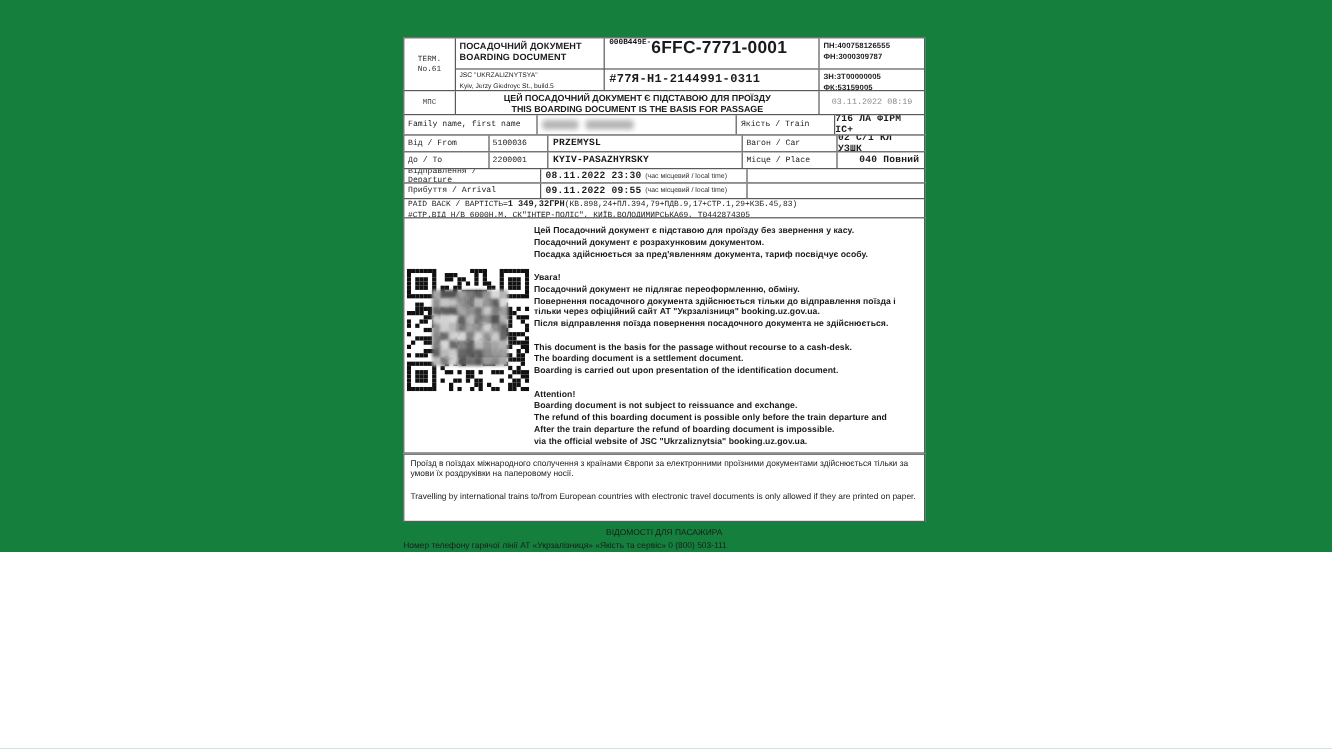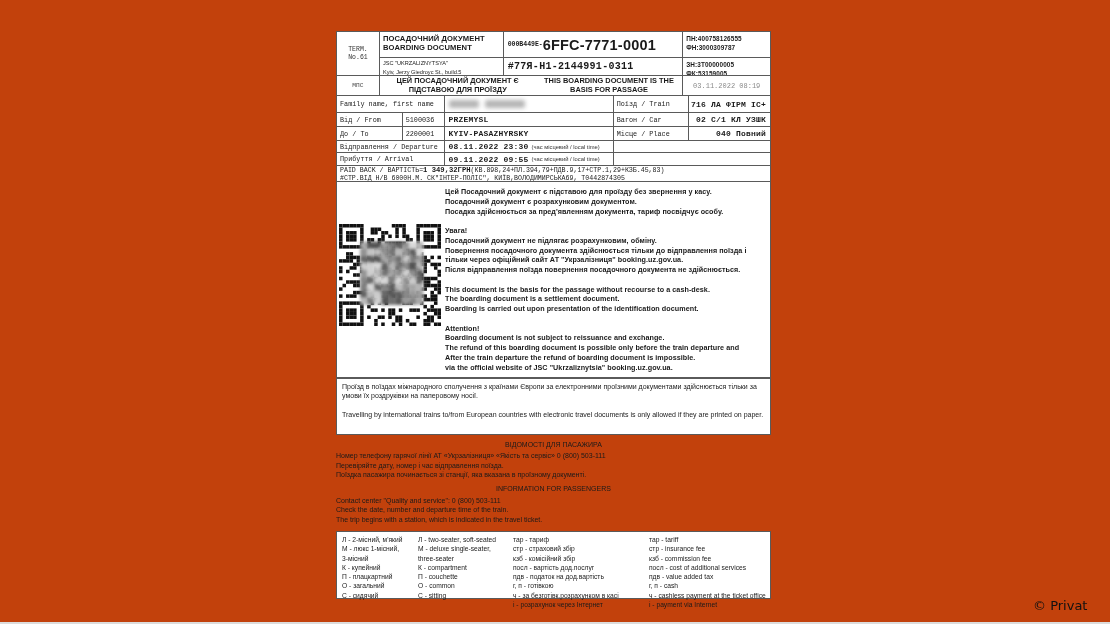--- a/index.html
+++ b/index.html
@@ -1,53 +1,53 @@
 <!DOCTYPE html>
 <html><head>
 <meta charset="utf-8">
 <style>
   * { margin:0; padding:0; box-sizing:border-box; }
   html,body { background:#fff; }
-  .canvas { position:relative; width:1110px; height:624px; background:#c2410c; overflow:hidden;
+  .canvas { position:relative; width:1110px; height:460px; background:#15803d; overflow:hidden;
             font-family:"Liberation Sans", sans-serif; color:#1a1a1a; }
   .ticket { position:absolute; left:336px; top:31px; width:435px; height:570px; }
   .box { position:absolute; border:1px solid #5a5a5a; width:435px; background:#fff; }
   .cell { height:100%; }
 
   
   .hdr1 { top:0; height:45px; display:flex; }
   .term { width:43px; border-right:1px solid #5a5a5a; font-family:"Liberation Mono",monospace;
           font-size:6.5px; color:#333; display:flex; flex-direction:column; justify-content:center;
           align-items:center; line-height:8px; }
   .titlecell { width:124px; display:flex; flex-direction:column; }
   .tc-top { height:26px; }
   .tc-bot { height:18px; border-top:1px solid #5a5a5a; }
   .doc-title { font-weight:bold; font-size:7.6px; line-height:9px; padding:2px 0 0 3px; letter-spacing:0.1px; }
   .doc-title + .doc-title { padding-top:0; }
   .company { font-size:5.6px; line-height:7px; padding:2px 0 0 3px; color:#222; }
   .numcell { width:180px; border-left:1px solid #5a5a5a; display:flex; flex-direction:column; margin-left:-1px; }
-  .num-top { display:flex; align-items:center; padding-left:4px; }
+  .num-top { display:flex; align-items:flex-start; padding-left:4px; }
   .num-prefix { font-family:"Liberation Mono",monospace; font-size:6.5px; font-weight:bold; }
   .num-main { font-size:14.5px; font-weight:bold; letter-spacing:0.2px; font-family:"Liberation Sans",sans-serif; }
   .num-bot { font-family:"Liberation Mono",monospace; font-weight:bold; font-size:10px;
              display:flex; align-items:center; padding-left:4px; letter-spacing:0.3px; }
   .fiscell { width:88px; border-left:1px solid #5a5a5a; display:flex; flex-direction:column; }
   .fis { font-size:6.4px; font-weight:bold; line-height:9px; padding:2px 0 0 3px; letter-spacing:0.1px; }
 
   
   .hdr2 { top:44px; height:21px; display:flex; }
   .mps { width:43px; border-right:1px solid #5a5a5a; font-family:"Liberation Mono",monospace;
          font-size:6.2px; color:#444; display:flex; align-items:center; justify-content:center; }
   .basis { width:304px; text-align:center; font-weight:bold; font-size:7.4px; line-height:9px;
-           display:flex; flex-direction:row; justify-content:center; }
+           display:flex; flex-direction:column; justify-content:center; }
   .issued { width:88px; border-left:1px solid #5a5a5a; font-family:"Liberation Mono",monospace;
             font-size:7px; color:#8a8a8a; display:flex; align-items:center; justify-content:center; }
 
   
-  .prow { display:flex; align-items:center; }
+  .prow { display:flex; align-items:center;gap:12px; }
   .pc { height:100%; display:flex; align-items:center; overflow:hidden; }
   .pc + .pc { border-left:1px solid #5a5a5a; }
   .lab { font-family:"Liberation Mono",monospace; font-size:6.8px; color:#222; padding-left:3px; }
   .code { font-family:"Liberation Mono",monospace; font-size:6.8px; color:#222; padding-left:3px; }
   .val-b { font-family:"Liberation Mono",monospace; font-weight:bold; font-size:8px; padding-left:4px; letter-spacing:0.2px; }
   .rval { font-family:"Liberation Mono",monospace; font-weight:bold; font-size:8px; justify-content:flex-end; padding-right:4px; letter-spacing:0.2px; }
   .r-name { top:64px; height:18px; }
   .r-from { top:81px; height:15px; }
   .r-to   { top:95px; height:15px; }
   .r-dep  { top:109px; height:13px; }
@@ -141,21 +141,21 @@
     </div>
 
     <div class="box prow r-name">
       <div class="pc w107 lab">Family name, first name</div>
       <div class="pc w170">
         <span class="blur-name">
             <span class="blur-blob bb1"></span>
             <span class="blur-blob bb2"></span>
           </span>
       </div>
-      <div class="pc w76 lab">Поїзд / Train</div>
+      <div class="pc w76 lab">Якість / Train</div>
       <div class="pc w82 rval">716 ЛА ФІРМ ІС+</div>
     </div>
 
     <div class="box prow r-from">
       <div class="pc w65 lab">Від / From</div>
       <div class="pc w42 code">5100036</div>
       <div class="pc w170 val-b">PRZEMYSL</div>
       <div class="pc w76 lab">Вагон / Car</div>
       <div class="pc w82 rval">02 С/1 КЛ УЗШК</div>
     </div>
@@ -671,21 +671,21 @@
               <rect x="70" y="73.5" width="7" height="7" fill="rgb(132,132,132)"></rect>
               <rect x="77" y="73.5" width="7" height="7" fill="rgb(166,166,166)"></rect>
             </g>
           </svg></div>
       <div class="notice-text">
           <div class="nline">Цей Посадочний документ є підставою для проїзду без звернення у касу.</div>
           <div class="nline">Посадочний документ є розрахунковим документом.</div>
           <div class="nline">Посадка здійснюється за пред'явленням документа, тариф посвідчує особу.</div>
           <div class="nline">&nbsp;</div>
           <div class="nline">Увага!</div>
-          <div class="nline">Посадочний документ не підлягає розрахунковим, обміну.</div>
+          <div class="nline">Посадочний документ не підлягає переоформленню, обміну.</div>
           <div class="nline">Повернення посадочного документа здійснюється тільки до відправлення поїзда і</div>
           <div class="nline">тільки через офіційний сайт АТ "Укрзалізниця" booking.uz.gov.ua.</div>
           <div class="nline">Після відправлення поїзда повернення посадочного документа не здійснюється.</div>
           <div class="nline">&nbsp;</div>
           <div class="nline">This document is the basis for the passage without recourse to a cash-desk.</div>
           <div class="nline">The boarding document is a settlement document.</div>
           <div class="nline">Boarding is carried out upon presentation of the identification document.</div>
           <div class="nline">&nbsp;</div>
           <div class="nline">Attention!</div>
           <div class="nline">Boarding document is not subject to reissuance and exchange.</div>

